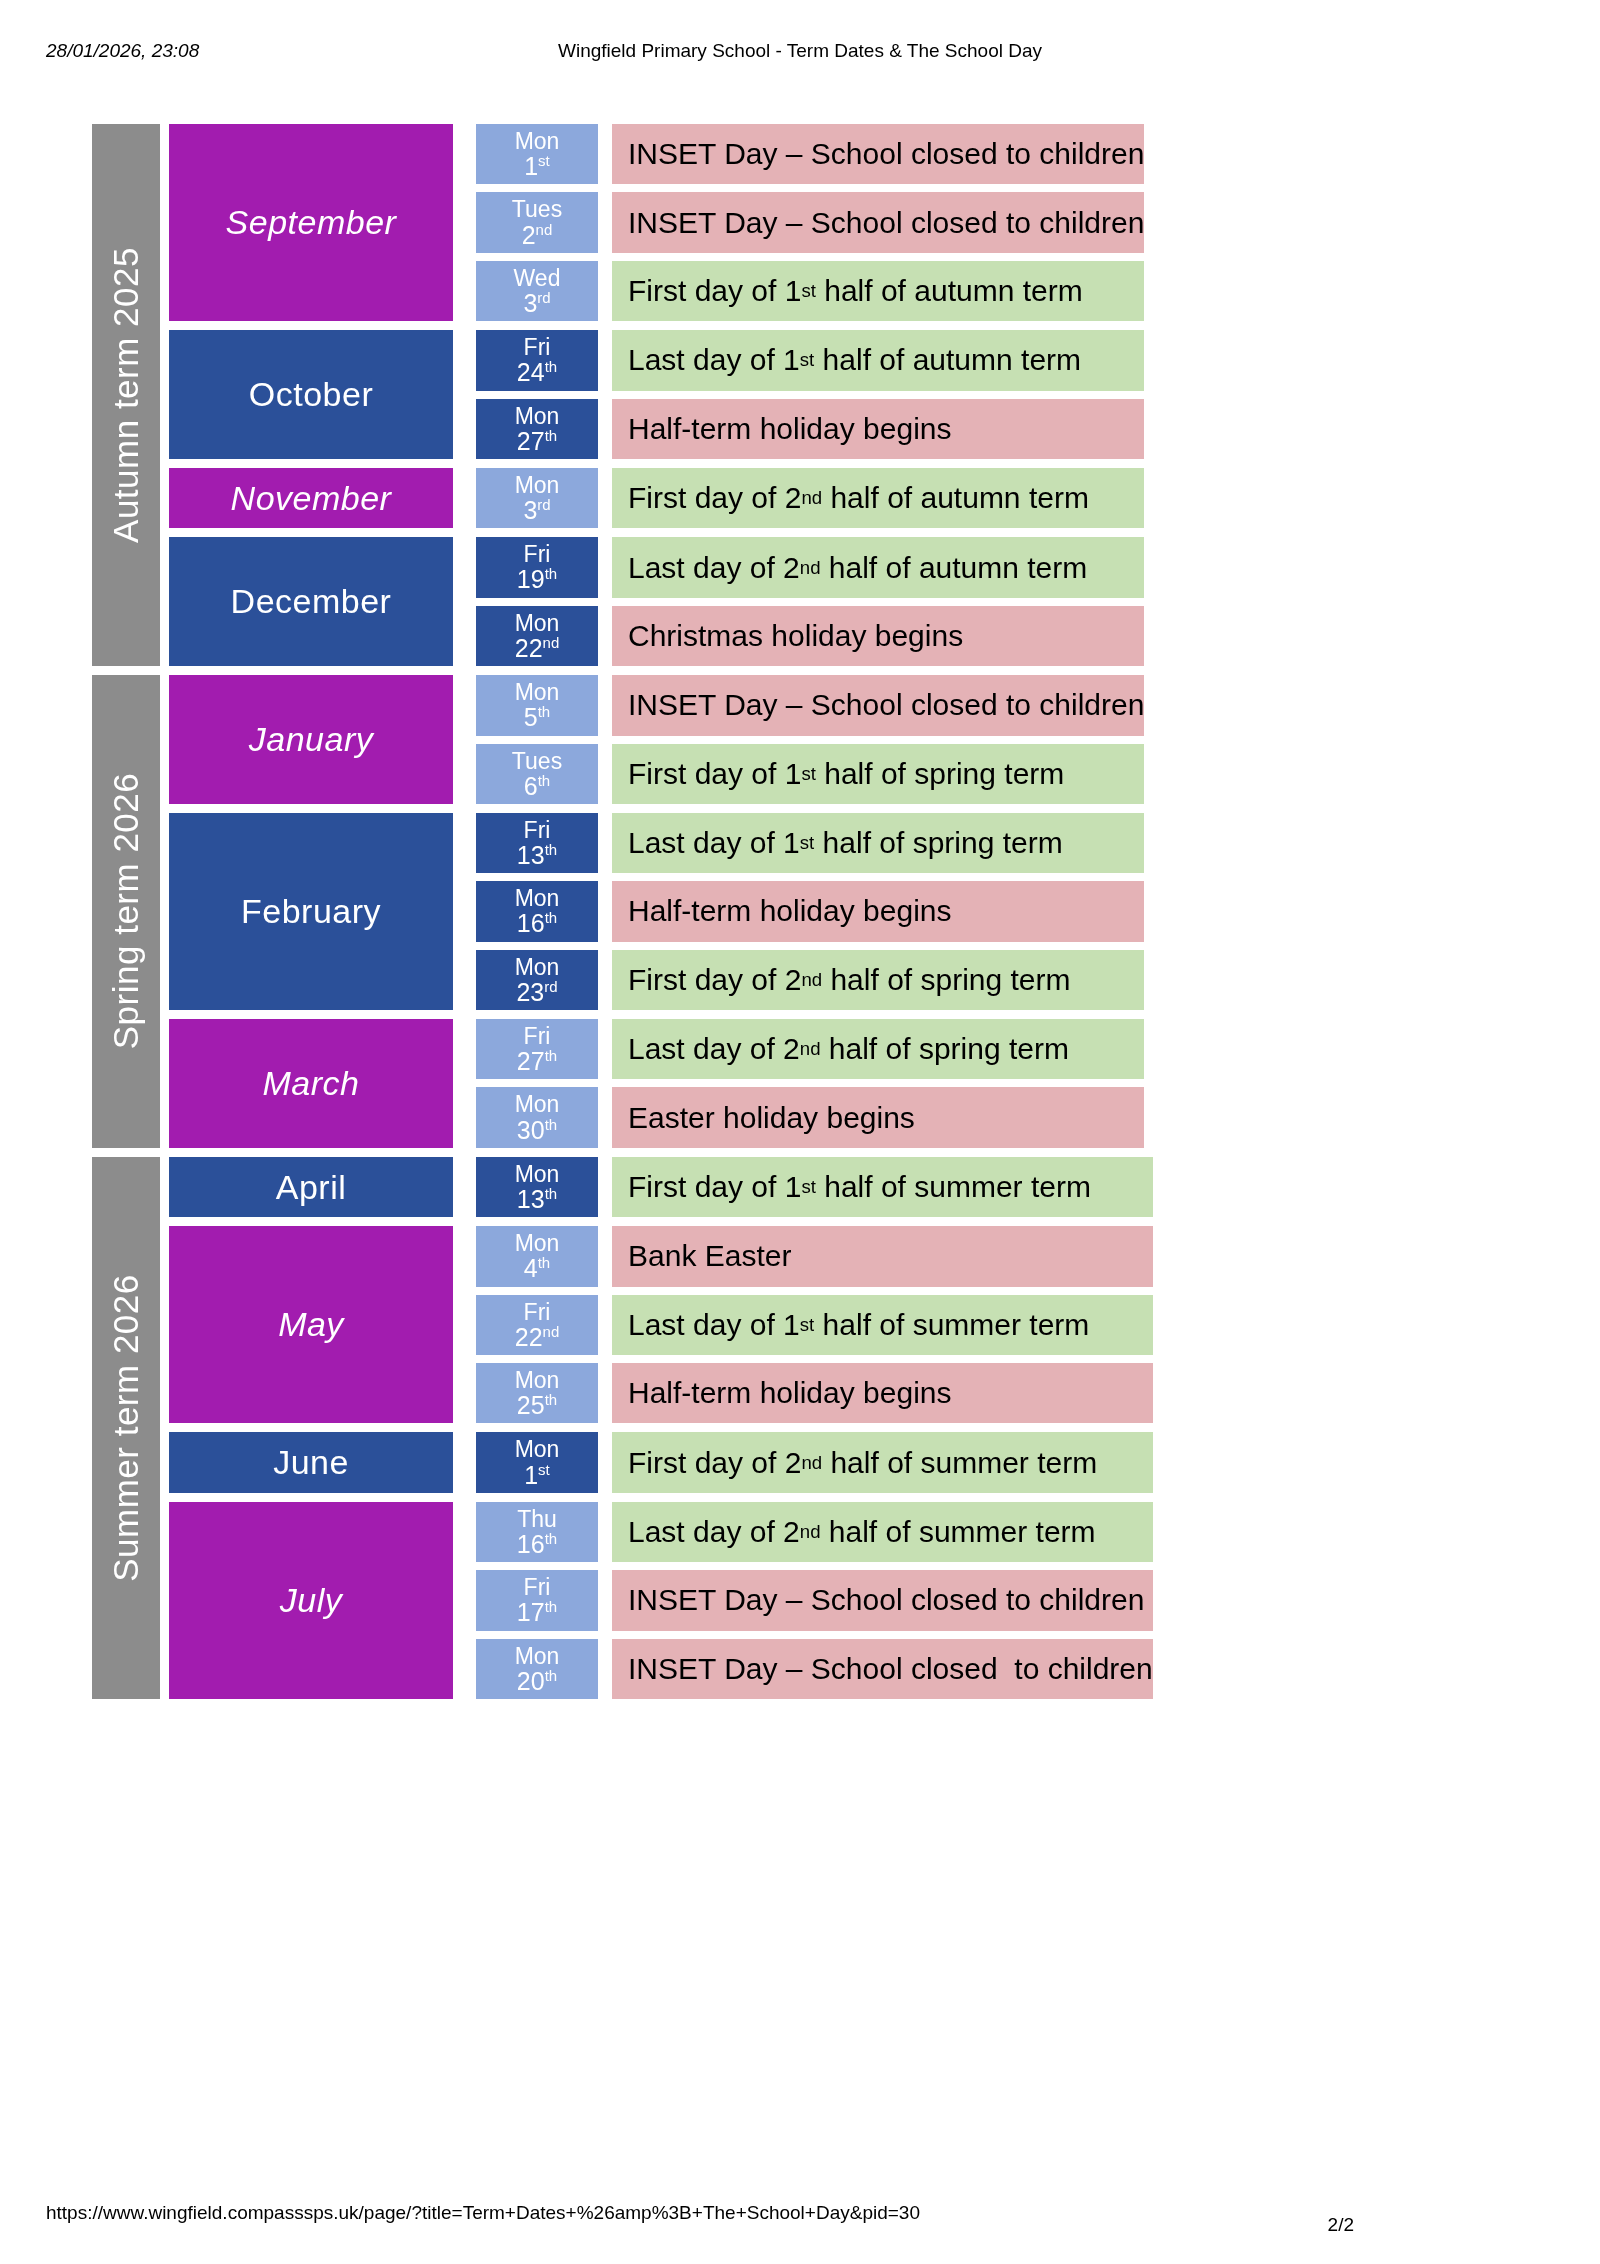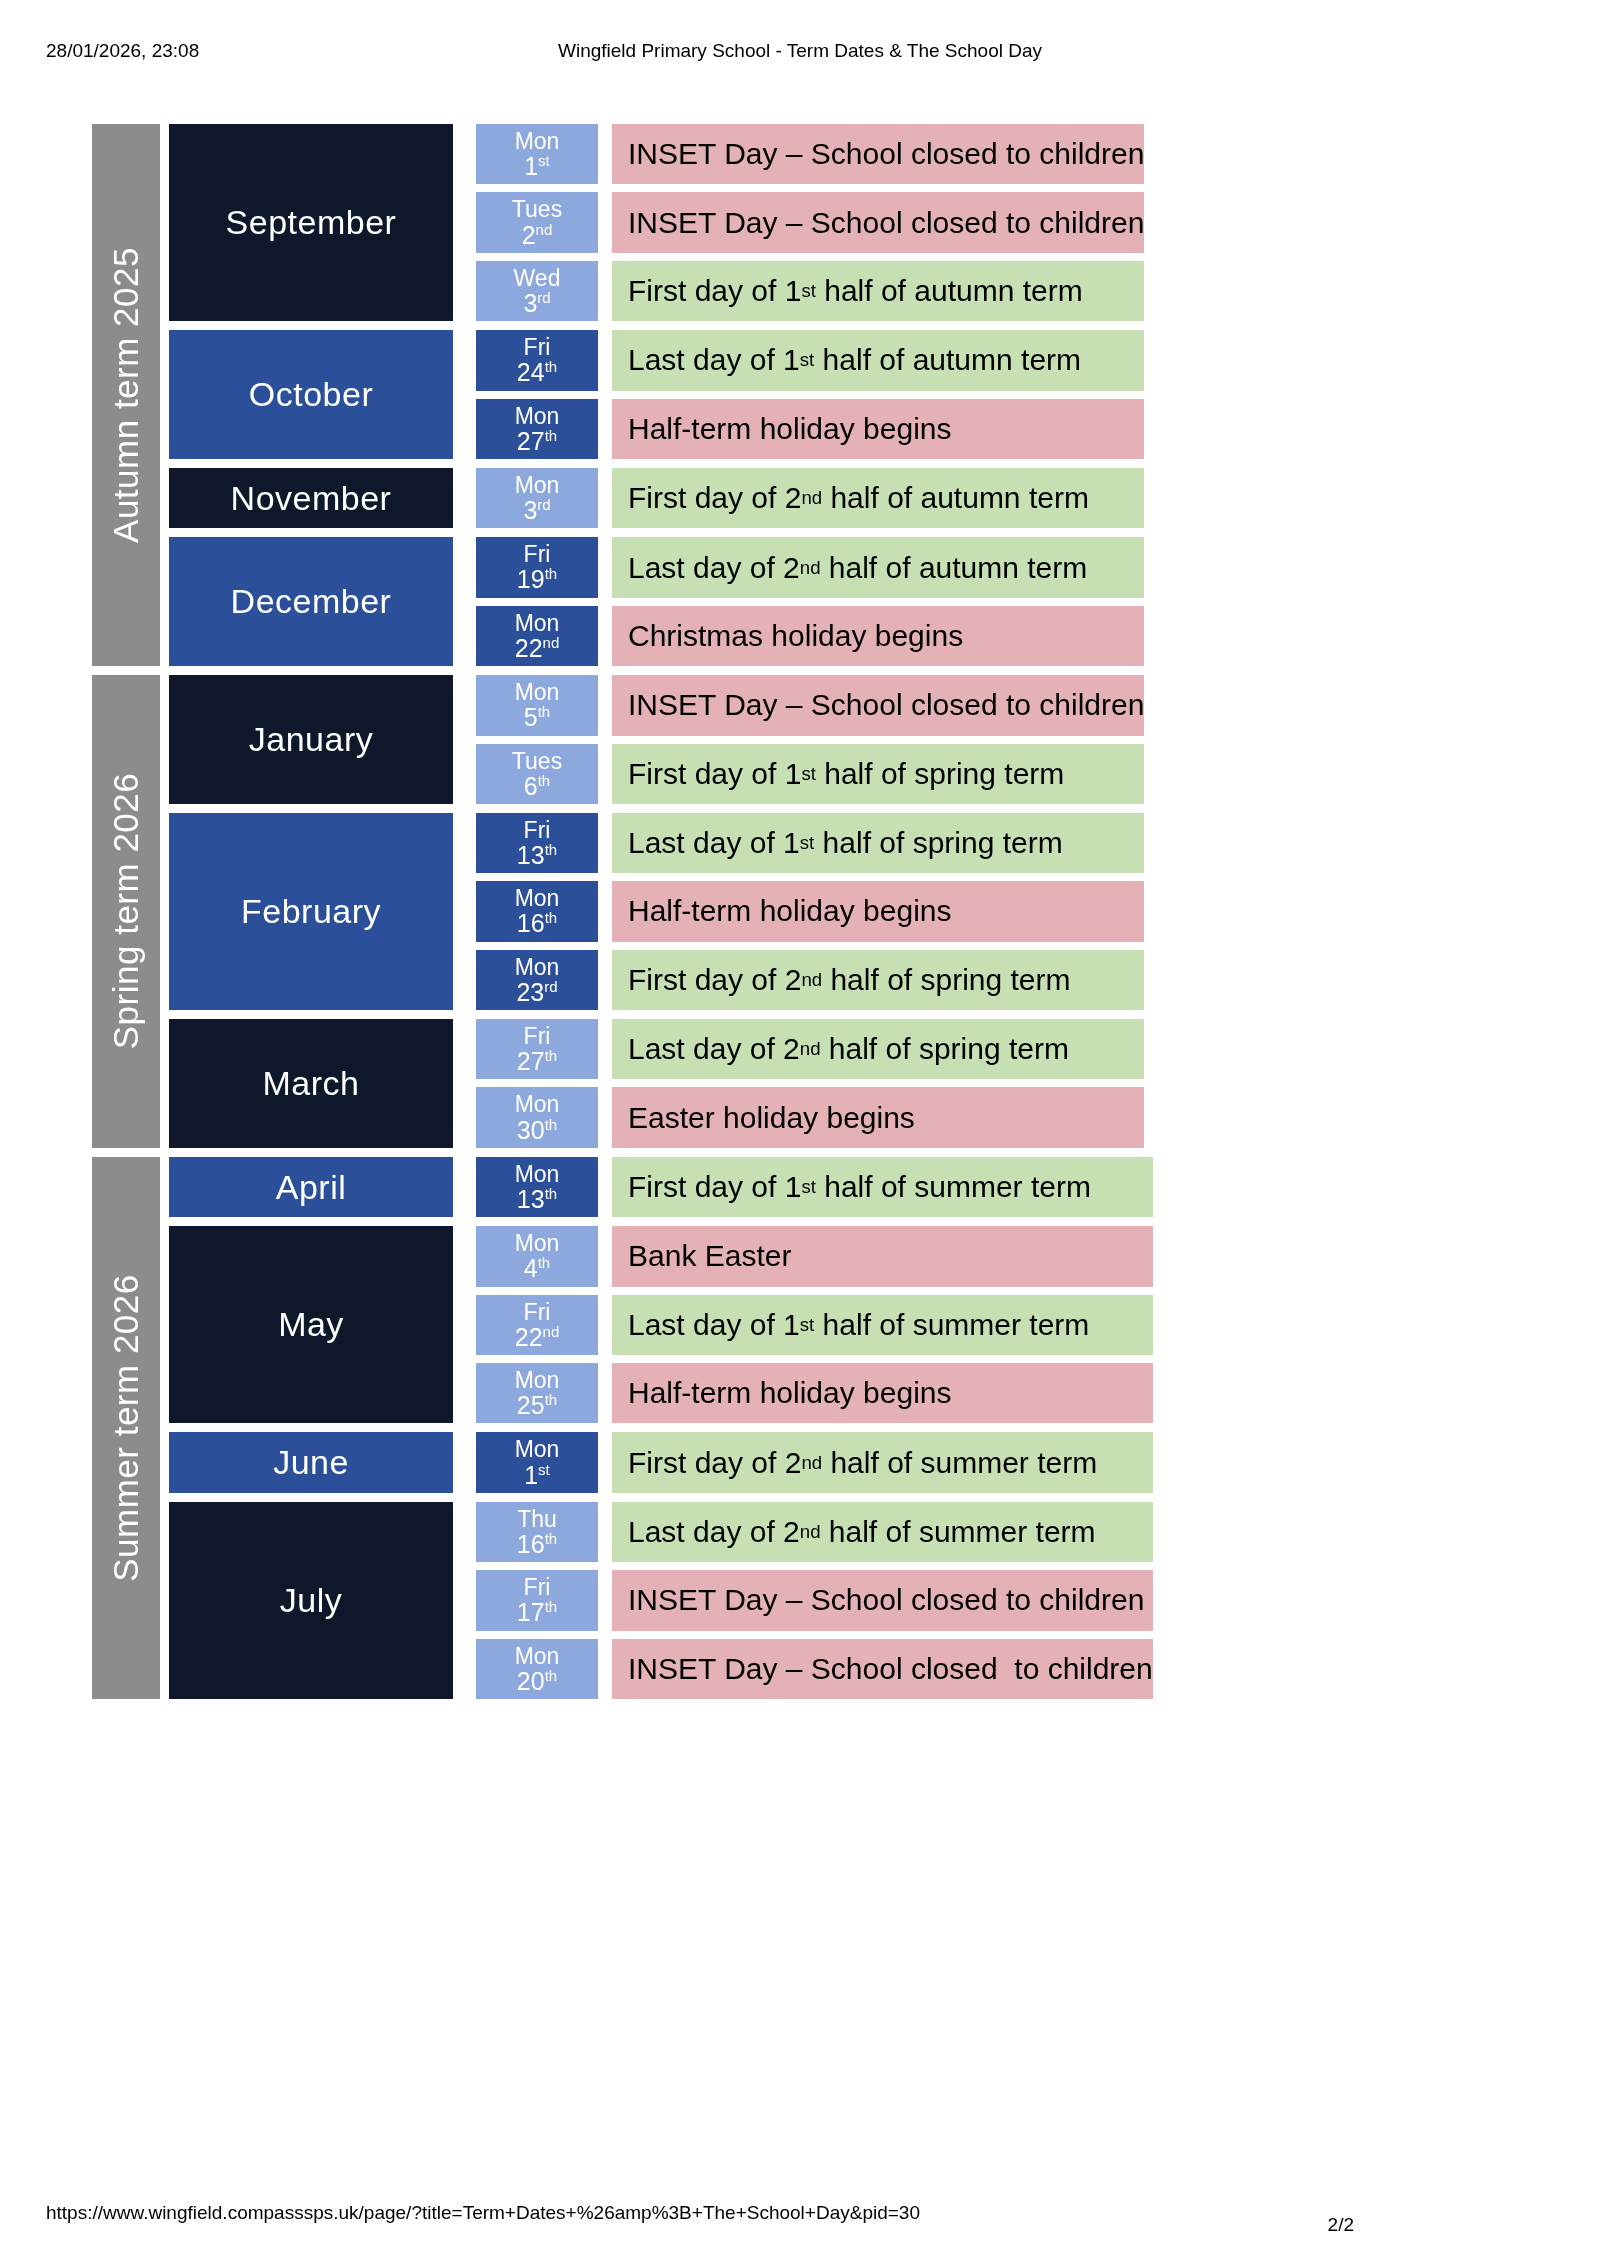--- a/index.html
+++ b/index.html
@@ -23,20 +23,21 @@
     width: 1600px;
     height: 24px;
     font-size: 19px;
     color: #000;
   }
   .print-header .ph-date {
     position: absolute;
     left: 46px;
     top: 0;
     white-space: nowrap;
+    font-style: italic;
   }
   .print-header .ph-title {
     position: absolute;
     left: 0;
     top: 0;
     width: 1600px;
     text-align: center;
     white-space: nowrap;
   }
   .print-footer {
@@ -114,21 +115,21 @@
     flex: 0 0 284px;
     margin-right: 14px;
     display: flex;
     align-items: center;
     justify-content: center;
     color: #ffffff;
     font-size: 34px;
     font-weight: 300;
     letter-spacing: 0.5px;
   }
-  .month-name.light { background: #0f172a; }
+  .month-name.light { background: #a21caf; font-style: italic; }
   .month-name.dark  { background: #2b5099; }
 
   .events {
     flex: 1 1 auto;
     display: flex;
     flex-direction: column;
     padding-left: 9px;
   }
 
   .event-row {

